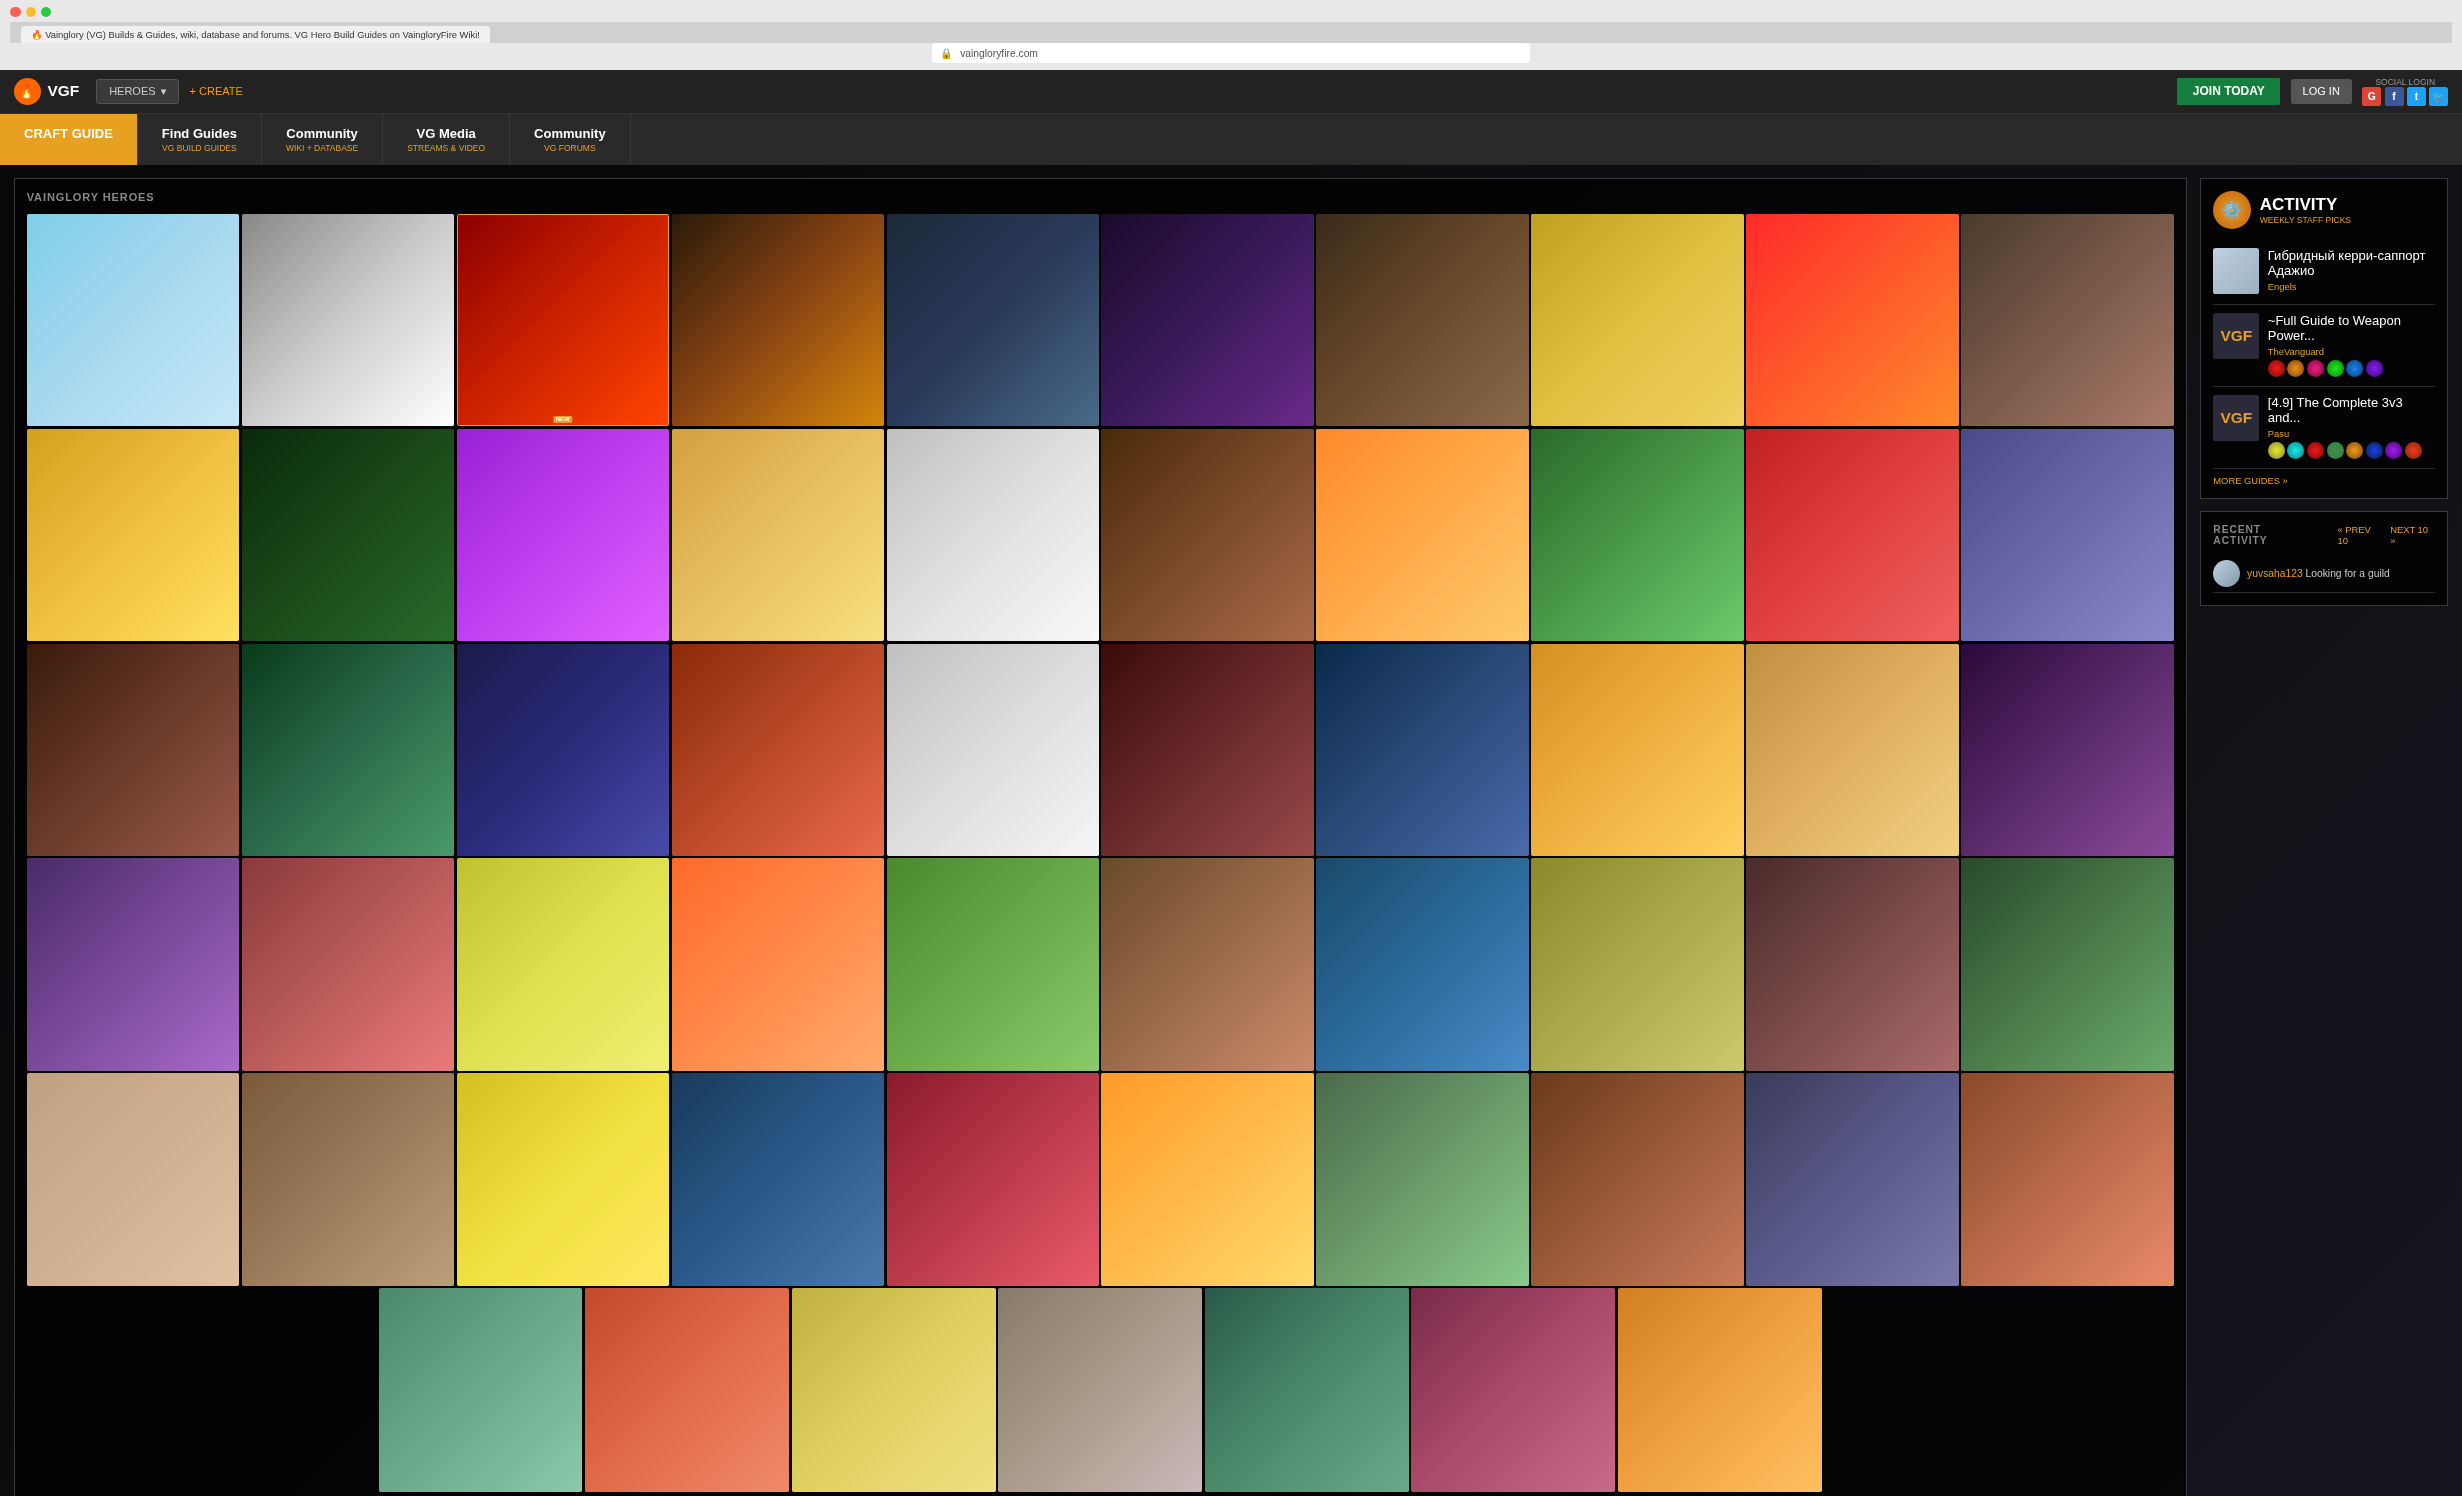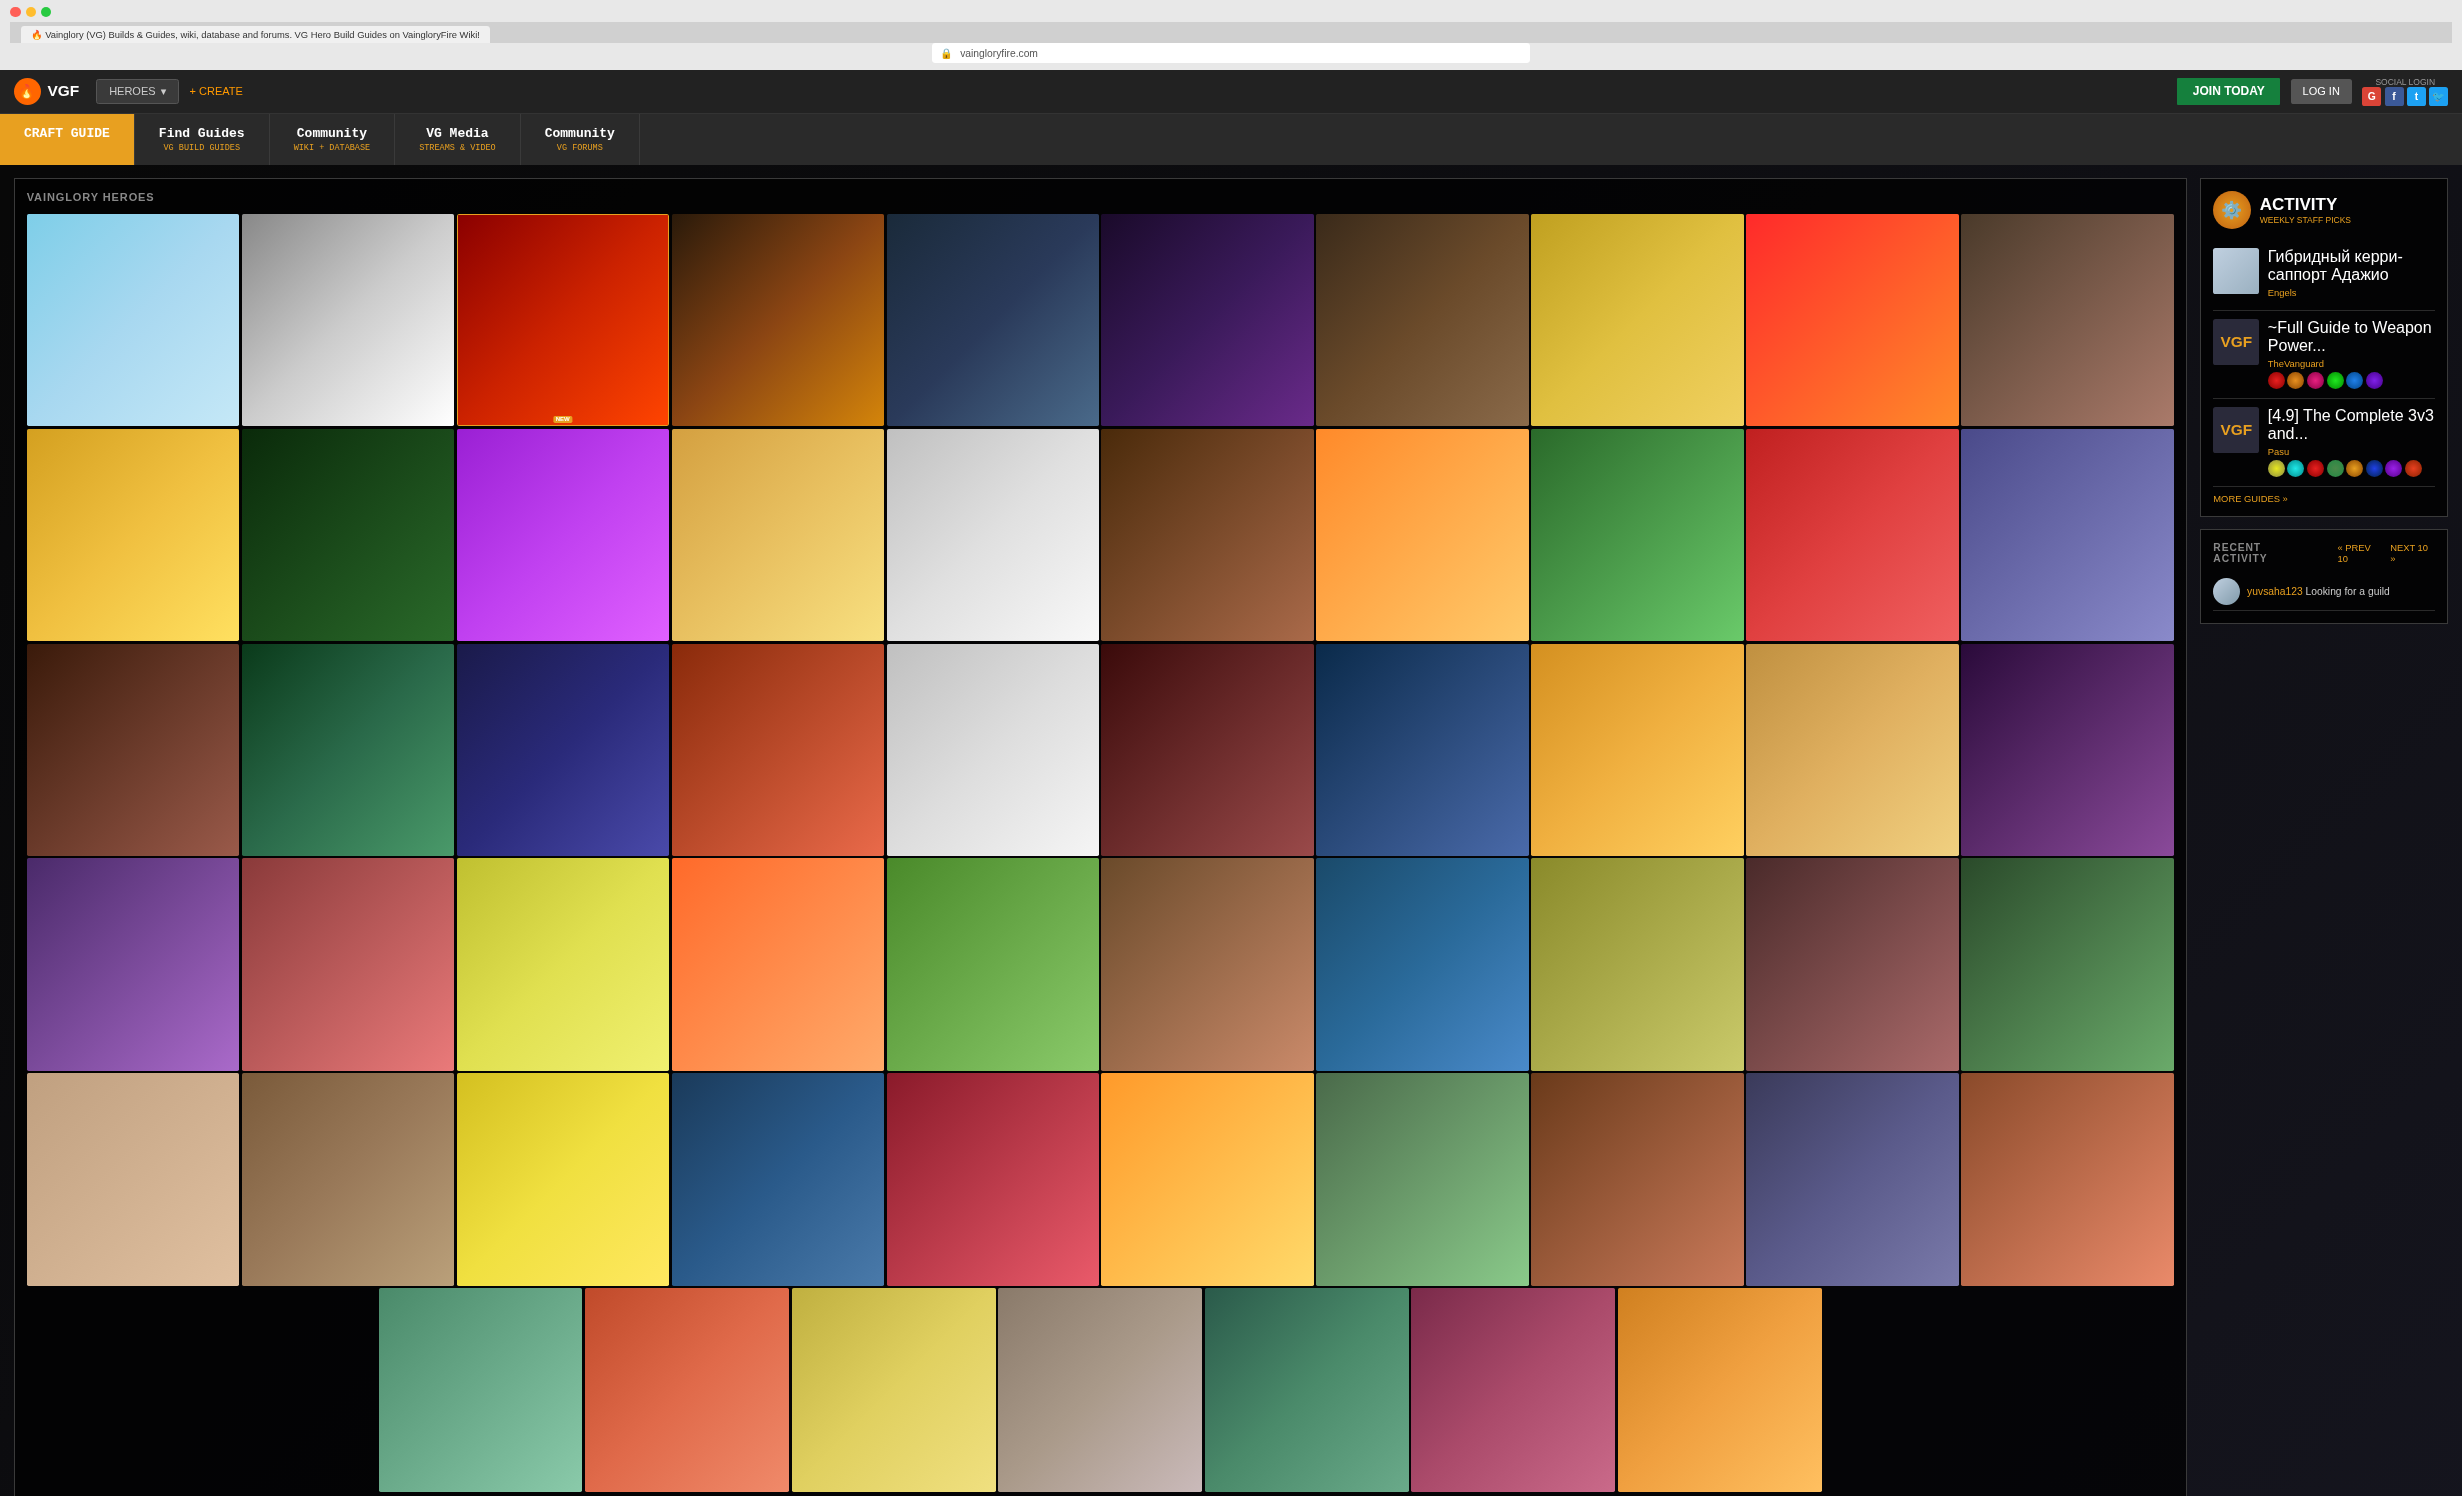--- a/index.html
+++ b/index.html
@@ -127,21 +127,20 @@
     }
     .si-g { background: #db4437; }
     .si-f { background: #3b5998; }
     .si-t1 { background: #1da1f2; }
     .si-tw { background: #1da1f2; }
 
     
     .nav-tabs {
       background: #2a2a2a;
       display: flex;
-      font-family: Liberation Mono, monospace;
     }
     .nav-tab {
       padding: 12px 24px;
       text-align: center;
       cursor: pointer;
       border-right: 0.9px solid #3a3a3a;
     }
     .nav-tab.active {
       background: #e8a020;
     }
@@ -350,21 +349,21 @@
     }
     .guide-thumb-vgf {
       background: #2a2a3a;
       display: flex; align-items: center; justify-content: center;
       font-size: 15.4px; font-weight: bold; color: #e8a020;
     }
     .guide-thumb-img {
       background: linear-gradient(135deg, #c0d0e0, #9ab0c0);
     }
     .guide-info .guide-title {
-      font-size: 16px;
+      font-size: 13px;
       color: #fff;
       margin-bottom: 2.6px;
     }
     .guide-info .guide-author {
       font-size: 9.4px;
       color: #e8a020;
       margin-bottom: 3.4px;
     }
     .guide-icons {
       display: flex; gap: 2.6px; flex-wrap: wrap;

